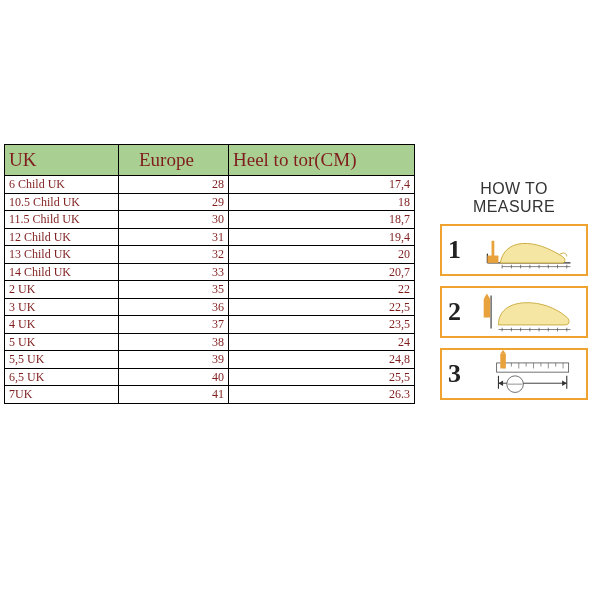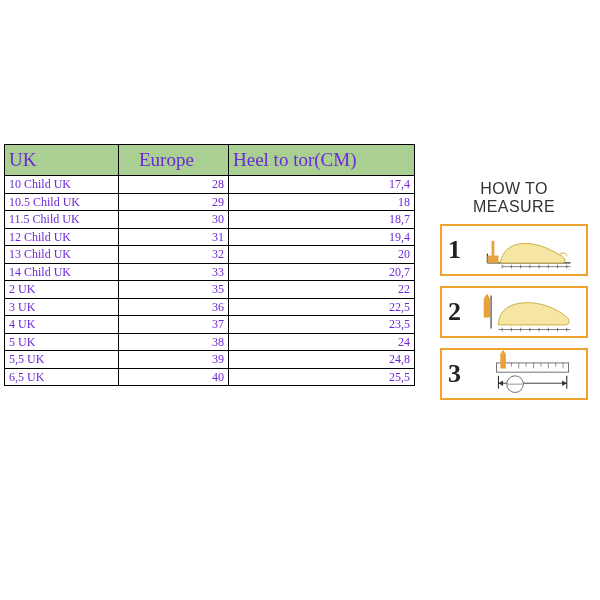--- a/index.html
+++ b/index.html
@@ -28,21 +28,21 @@
     border-collapse: collapse;
     table-layout: fixed;
     width: 410px;
   }
   table.size-table td, table.size-table th {
     border: 1px solid #000000;
     padding: 0 4px;
     font-size: 12px;
     line-height: 16.5px;
     height: 16.5px;
-    color: #6d28d9;
+    color: #7f1d1d;
     font-family: "Liberation Serif", serif;
     background: #ffffff;
   }
   table.size-table thead th {
     height: 30px;
     font-size: 19px;
     font-weight: normal;
     text-align: left;
     vertical-align: middle;
     font-family: "Liberation Serif", serif;
@@ -109,21 +109,21 @@
       </colgroup>
       <thead>
         <tr>
           <th style="background:#a9cf92;">UK</th>
           <th style="background:#a9cf92;padding-left:20px;">Europe</th>
           <th style="background:#a9cf92;margin-top:24px;">Heel to tor(CM)</th>
         </tr>
       </thead>
       <tbody>
         <tr>
-          <td class="lbl">10 Child UK</td>
+          <td class="lbl">6 Child UK</td>
           <td class="num">28</td>
           <td class="num">17,4</td>
         </tr>
         <tr>
           <td class="lbl">10.5 Child  UK</td>
           <td class="num">29</td>
           <td class="num">18</td>
         </tr>
         <tr>
           <td class="lbl">11.5 Child UK</td>
@@ -167,20 +167,25 @@
         </tr>
         <tr>
           <td class="lbl">5,5 UK</td>
           <td class="num">39</td>
           <td class="num">24,8</td>
         </tr>
         <tr>
           <td class="lbl">6,5 UK</td>
           <td class="num">40</td>
           <td class="num">25,5</td>
+        </tr>
+        <tr>
+          <td class="lbl">7UK</td>
+          <td class="num">41</td>
+          <td class="num">26.3</td>
         </tr>
       </tbody>
     </table>
   </div>
 
   <div id="measure-panel">
     <div id="measure-title">HOW TO MEASURE</div>
 
     <div class="step-box">
       <div class="step-num">1</div>

